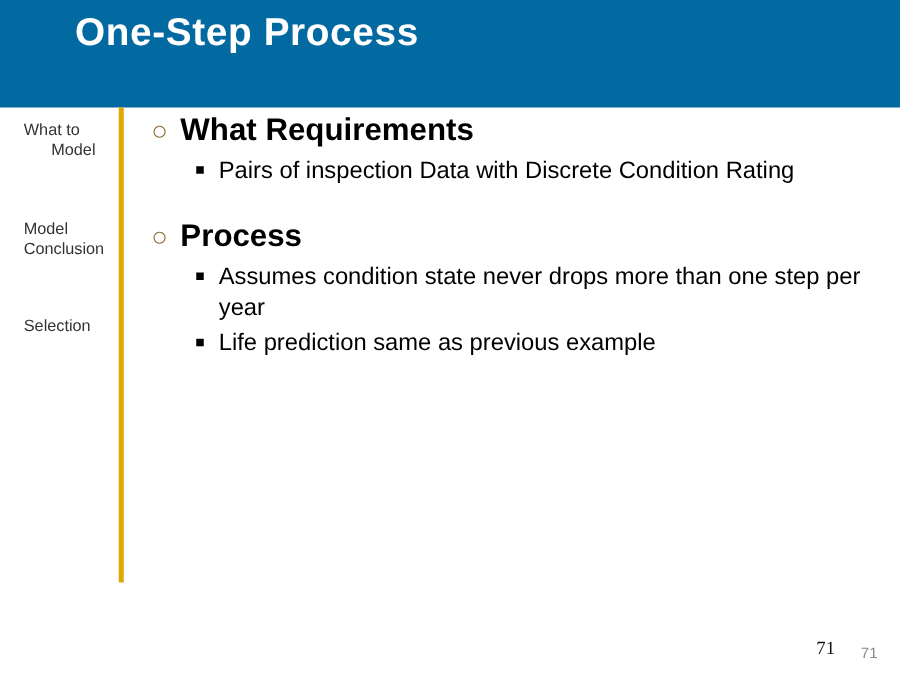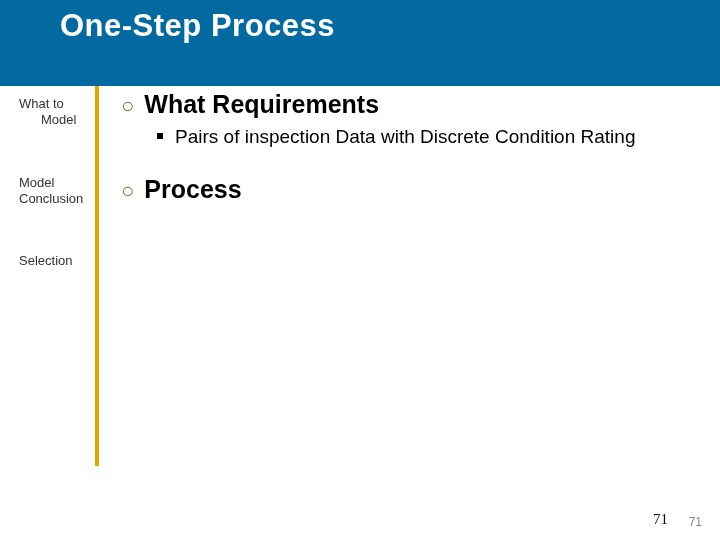--- a/index.html
+++ b/index.html
@@ -141,19 +141,21 @@
     </div>
     <ul class="sub-list">
       <li>Pairs of inspection Data with Discrete Condition Rating</li>
     </ul>
 
     <div class="section-heading">
       <span class="o-bullet">○</span>
       <h2>Process</h2>
     </div>
     <ul class="sub-list">
+      <li>Assumes condition state never drops more than one step per year</li>
+      <li>Life prediction same as previous example</li>
     </ul>
 
   </div>
 </div>
 
 <div class="page-number-dark">71</div>
 <div class="page-number-light">71</div>
 
 </body></html>

